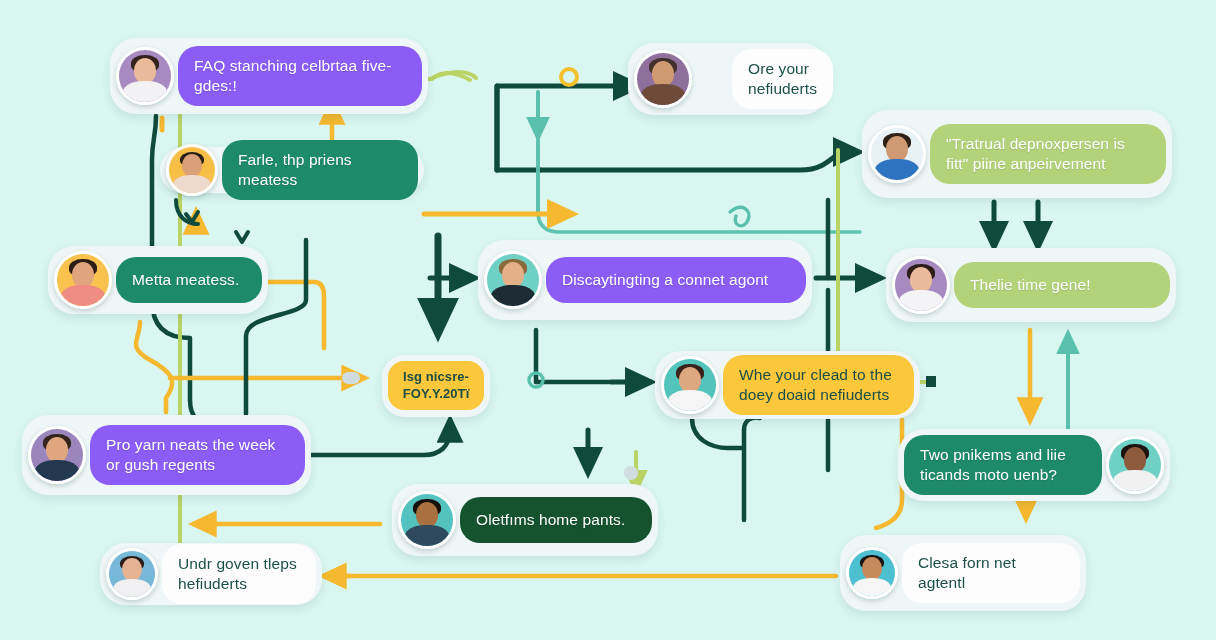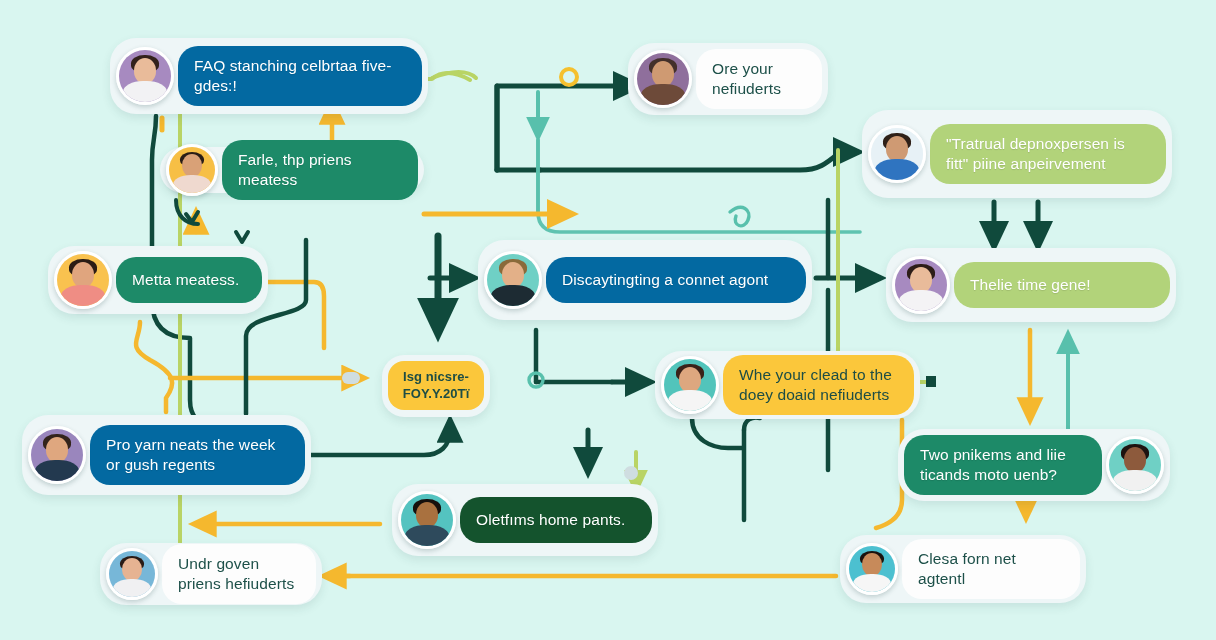--- a/index.html
+++ b/index.html
@@ -47,21 +47,21 @@
   .node.rev .avatar{margin-left:4px;order:2;}
   .node.rev .bubble{order:1;}
 
   
   .avatar .bg{position:absolute;inset:0;}
   .avatar .sh{position:absolute;left:8%;right:8%;bottom:-6%;height:46%;border-radius:46% 46% 0 0;}
   .avatar .hd{position:absolute;left:28%;top:16%;width:44%;height:50%;border-radius:50%;}
   .avatar .hr{position:absolute;left:24%;top:10%;width:52%;height:32%;border-radius:50% 50% 36% 36%;}
 
   
-  .b-blue   {background:#0369a1;}
+  .b-blue   {background:#8b5cf6;}
   .b-green  {background:#1d8a68;}
   .b-lgreen {background:#b2d37a;}
   .b-yellow {background:#fbc73b;color:#1d4d45;text-shadow:none;}
   .b-white  {background:#fdfdfd;color:#1d5049;text-shadow:none;}
   .b-teal   {background:#14532d;}
 
   .yellow-box{
     position:absolute;box-sizing:border-box;
     border-radius:22px;background:#eef6f7;padding:6px;
     box-shadow:0 4px 10px rgba(30,70,70,.10);
@@ -232,21 +232,21 @@
   <div class="node left" style="left:48px;top:246px;width:220px;height:68px;">
     <div class="avatar">
       <div class="bg" style="background:#f9c24f"></div>
       <div class="hr" style="background:#2b1c14"></div>
       <div class="hd" style="background:#e0a57e"></div>
       <div class="sh" style="background:#ef8d84"></div>
     </div>
     <div class="bubble b-green">Metta meatess.</div>
   </div>
 
-  <div class="node left" style="left:628px;top:43px;width:200px;height:72px;">
+  <div class="node left" style="left:628px;top:43px;width:200px;height:72px;gap:36px;">
     <div class="avatar">
       <div class="bg" style="background:#8f6f9c"></div>
       <div class="hr" style="background:#43302a"></div>
       <div class="hd" style="background:#cf9a72"></div>
       <div class="sh" style="background:#6d4a39"></div>
     </div>
     <div class="bubble b-white">Ore your nefiuderts</div>
   </div>
 
   <div class="node left" style="left:862px;top:110px;width:310px;height:88px;">
@@ -323,24 +323,24 @@
     <div class="bubble b-teal">Oletfıms home pants.</div>
   </div>
 
   <div class="node left" style="left:100px;top:543px;width:222px;height:62px;">
     <div class="avatar sm">
       <div class="bg" style="background:#77b7d8"></div>
       <div class="hr" style="background:#2a1b16"></div>
       <div class="hd" style="background:#e6b392"></div>
       <div class="sh" style="background:#f0f0f2"></div>
     </div>
-    <div class="bubble b-white">Undr goven priens hefiuderts</div>
-  </div>
-
-  <div class="node left" style="left:840px;top:535px;width:246px;height:68px;">
+    <div class="bubble b-white">Undr goven tleps hefiuderts</div>
+  </div>
+
+  <div class="node left" style="left:840px;top:535px;width:246px;height:76px;">
     <div class="avatar sm">
       <div class="bg" style="background:#4cc0d0"></div>
       <div class="hr" style="background:#1a120e"></div>
       <div class="hd" style="background:#c78a5a"></div>
       <div class="sh" style="background:#f6f6f6"></div>
     </div>
     <div class="bubble b-white">Clesa forn net agtentl</div>
   </div>
 
 </div>

